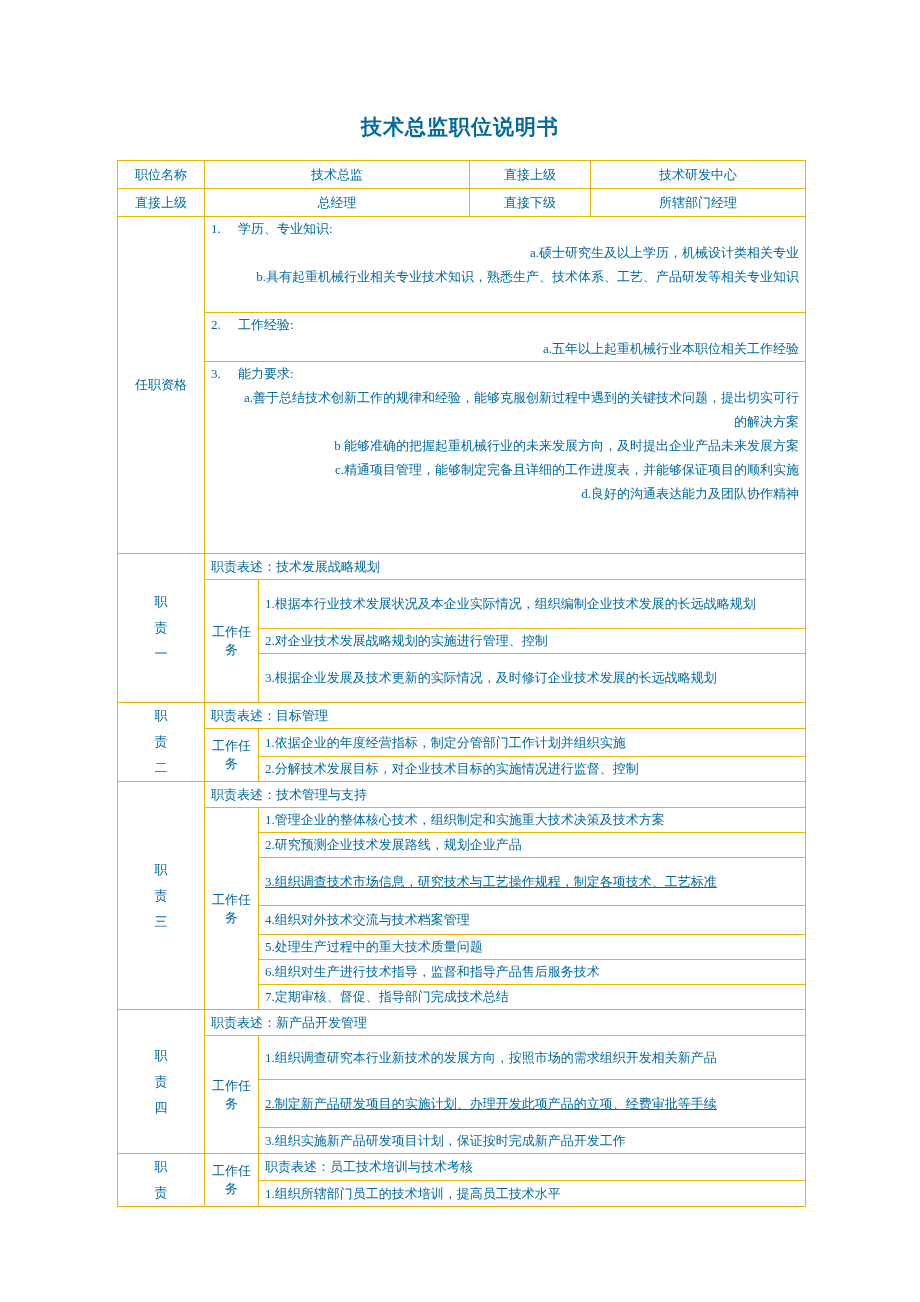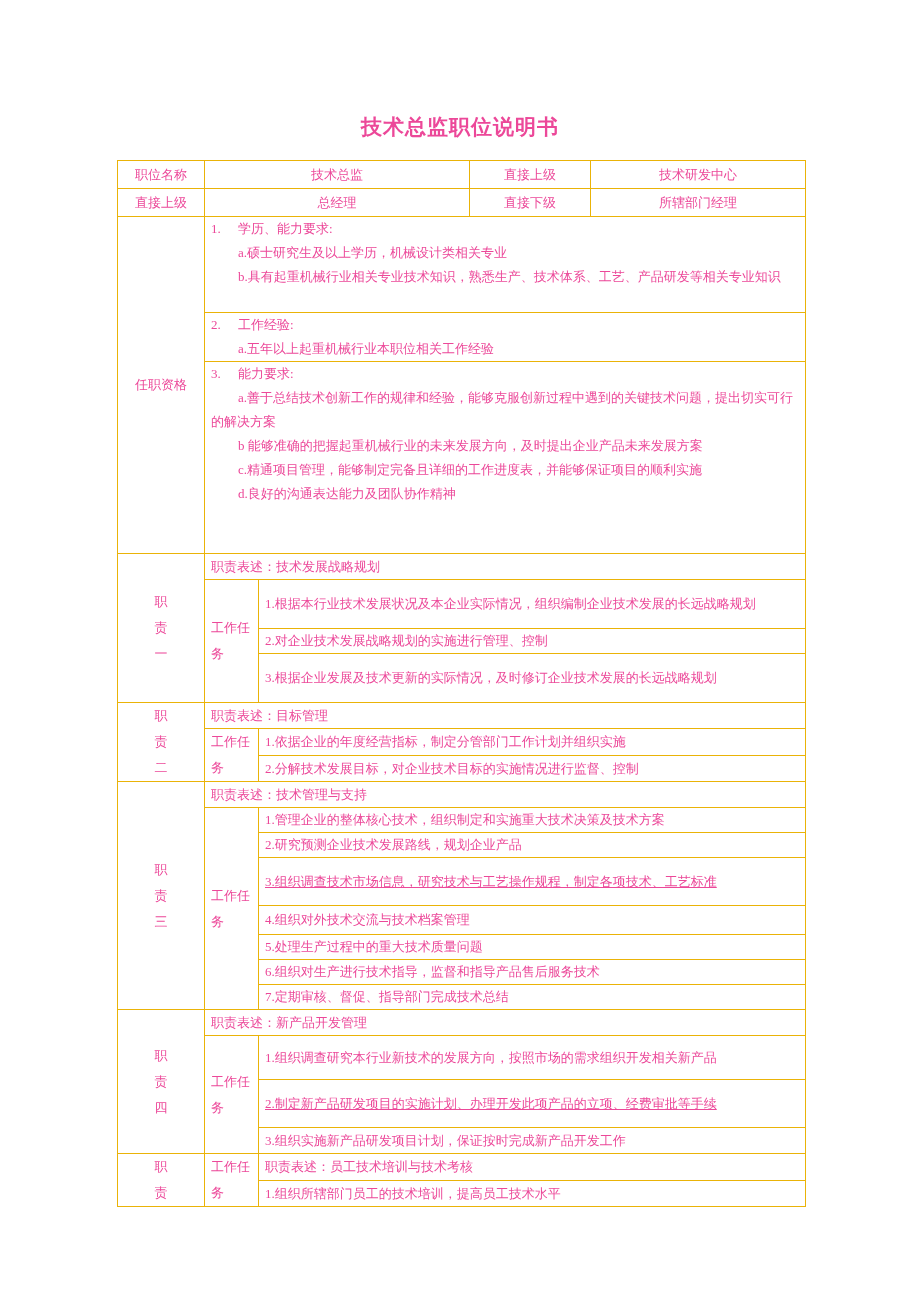--- a/index.html
+++ b/index.html
@@ -1,18 +1,18 @@
 <!DOCTYPE html>
 <html><head>
 <meta charset="utf-8">
 <style>
   html, body { margin:0; padding:0; background:#ffffff; }
   .page {
     position:relative; width:920px; height:1302px; background:#ffffff;
-    font-family:"Liberation Serif","DejaVu Serif",serif; color:#ec4899;
+    font-family:"Liberation Serif","DejaVu Serif",serif; color:#0369a1;
     overflow:hidden;
   }
   .doc-title {
     position:absolute; top:112px; left:0; width:100%;
     text-align:center; font-family:"Liberation Sans","DejaVu Sans",sans-serif;
     font-weight:bold; font-size:21px; letter-spacing:1px; line-height:30px;
   }
   table.doc-table {
     position:absolute; left:117px; top:160px; width:688px;
     border-collapse:collapse; table-layout:fixed;
@@ -32,28 +32,28 @@
   .h22 { height:22px; }
   .h29 { height:29px; }
   .h44 { height:44px; }
   .h48 { height:48px;text-decoration:underline; }
   .h49 { height:49px; }
   .h96 { height:96px; }
   .h192 { height:192px; }
   
   .qb p { margin:0; }
   .qhead .qnum { display:inline-block; width:27px; }
-  .qitem { text-indent:27px; }
+  .qitem { text-indent:27px;text-align:right; }
   
   .stack {
     display:inline-block; width:1.1em; line-height:26px;
     word-break:break-all; vertical-align:middle;
   }
   
-  .wt { word-break:break-all; line-height:26px; }
+  .wt { word-break:break-all; line-height:18px; text-align:center; }
 </style>
 </head>
 <body>
 
 <div class="page">
 
   <div class="doc-title">技术总监职位说明书</div>
 
   <table class="doc-table">
     <colgroup>
@@ -74,21 +74,21 @@
     <tr class="h27">
       <td class="c">直接上级</td>
       <td class="c" colspan="2">总经理</td>
       <td class="c">直接下级</td>
       <td class="c">所辖部门经理</td>
     </tr>
 
     <tr class="h96">
       <td class="c" rowspan="3">任职资格</td>
       <td colspan="4" class="top qb">
-        <p class="qhead"><span class="qnum">1.</span><span>学历、能力要求:</span></p>
+        <p class="qhead"><span class="qnum">1.</span><span>学历、专业知识:</span></p>
         <p class="qitem">a.硕士研究生及以上学历，机械设计类相关专业</p>
         <p class="qitem">b.具有起重机械行业相关专业技术知识，熟悉生产、技术体系、工艺、产品研发等相关专业知识</p>
       </td>
     </tr>
     <tr class="h49">
       <td colspan="4" class="top qb">
         <p class="qhead"><span class="qnum">2.</span><span>工作经验:</span></p>
         <p class="qitem">a.五年以上起重机械行业本职位相关工作经验</p>
       </td>
     </tr>

